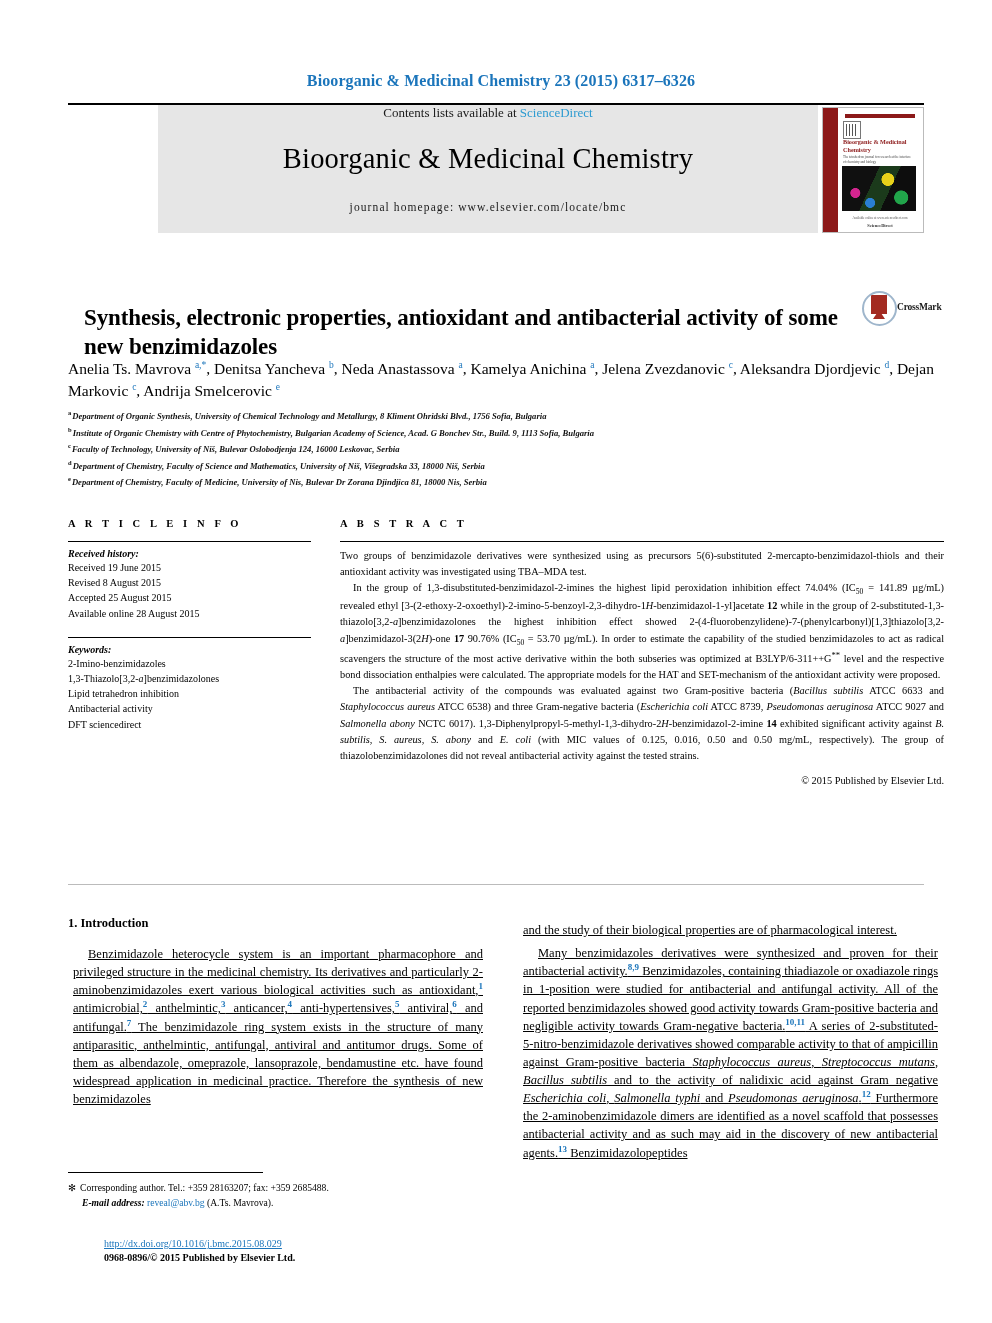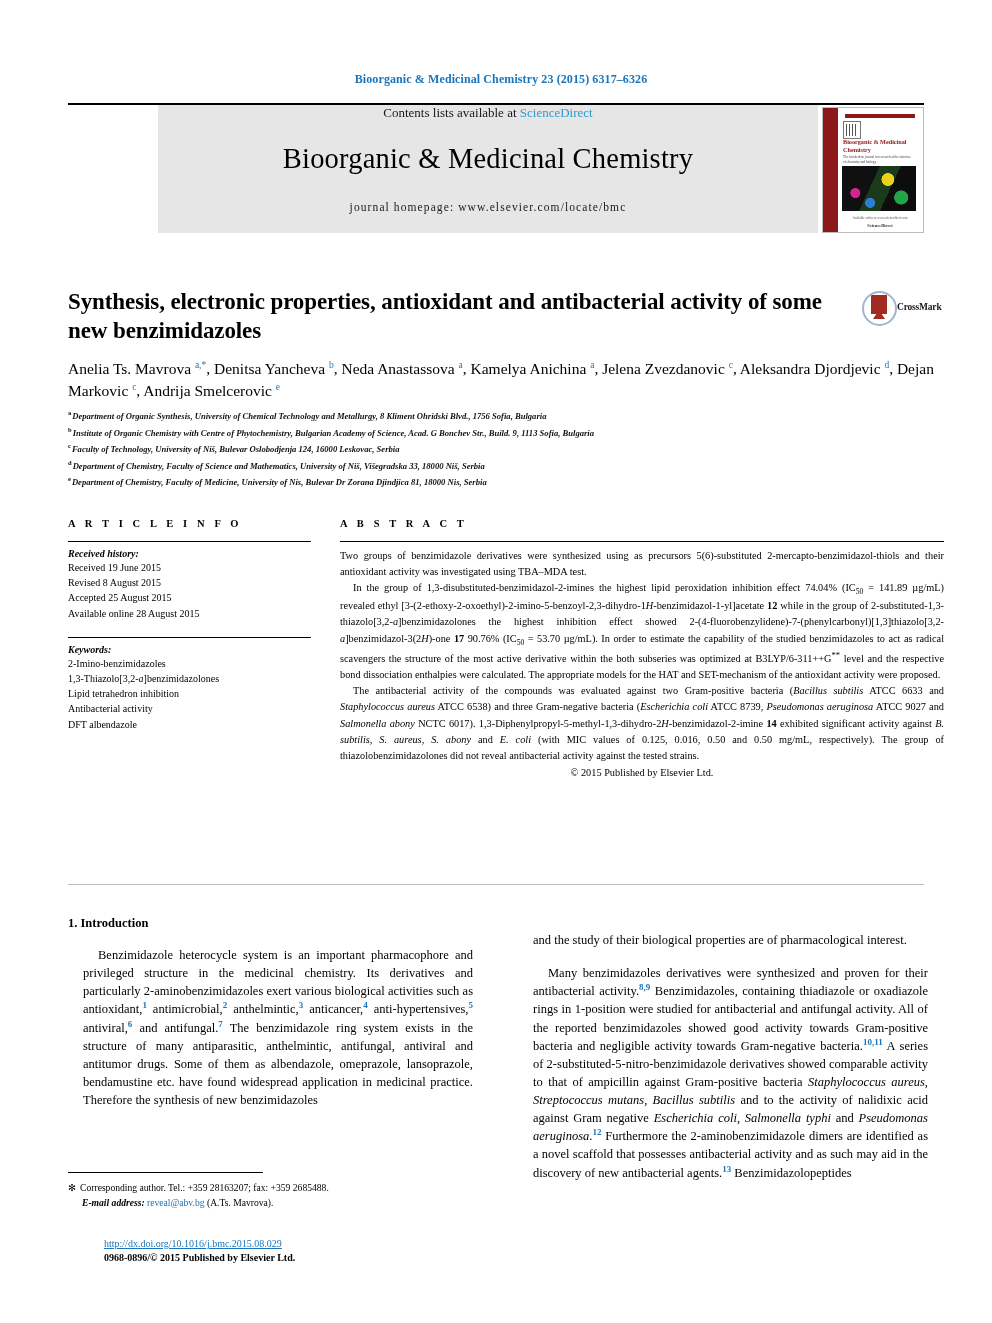--- a/index.html
+++ b/index.html
@@ -19,21 +19,21 @@
     margin: 0 auto;
     overflow: hidden;
   }
 
   
   .runhead {
     position: absolute;
     left: 0; right: 0;
     top: 72px;
     text-align: center;
-    font-size: 12px;
+    font-size: 16px;
     font-weight: bold;
     color: #1b75bb;
     letter-spacing: 0.1px;
     padding-left: 10px;
   }
 
   
   .masthead-rule {
     position: absolute;
     left: 68px; right: 68px;
@@ -186,21 +186,21 @@
     left: 68px;
     top: 287px;
     width: 790px;
   }
   .paper-title {
     font-size: 23px;
     font-weight: bold;
     line-height: 1.27;
     letter-spacing: -0.1px;
     color: #000;
-    margin: 0;
+    margin: 16px;
   }
   .crossmark {
     position: absolute;
     left: 862px;
     top: 288px;
     width: 80px;
     height: 40px;
   }
   .cm-badge {
     position: absolute;
@@ -317,22 +317,22 @@
     text-align: justify;
     color: #000;
   }
   .abs-body p { margin: 0; }
   .abs-body p.indent { text-indent: 13px; }
   .abs-body i { font-style: italic; }
   .abs-body b { font-weight: bold; }
   .abs-body sub { font-size: 7.6px; }
   .copyright {
     font-size: 10.3px;
-    text-align: center;
-    margin-top: 3px;
+    text-align: right;
+    margin-top: 11px;
   }
 
   .mid-rule {
     position: absolute;
     left: 68px; right: 68px;
     top: 884px;
     height: 1px;
     background: #bbb;
   }
 
@@ -354,21 +354,21 @@
     font-weight: bold;
     margin: 0 0 14px 0;
     color: #000;
   }
   .bodytext {
     font-size: 12.5px;
     line-height: 1.45;
     text-align: justify;
     color: #000;
   }
-  .bodytext p { margin: 15px; }
+  .bodytext p { margin: 5px; text-decoration: underline; }
   .bodytext p.indent { text-indent: 15px; }
   .bodytext i { font-style: italic; }
   .bodytext sup {
     font-size: 9px;
     font-weight: bold;
     color: #1b75bb;
     vertical-align: super;
     line-height: 0;
   }
 
@@ -467,21 +467,21 @@
     <div class="info-line">Accepted 25 August 2015</div>
     <div class="info-line">Available online 28 August 2015</div>
 
     <div class="kw-block">
       <hr class="hr-thin">
       <div class="ital-lead">Keywords:</div>
       <div class="info-line">2-Imino-benzimidazoles</div>
       <div class="info-line">1,3-Thiazolo[3,2-<i>a</i>]benzimidazolones</div>
       <div class="info-line">Lipid tetrahedron inhibition</div>
       <div class="info-line">Antibacterial activity</div>
-      <div class="info-line">DFT albendazole</div>
+      <div class="info-line">DFT sciencedirect</div>
     </div>
   </div>
 
   <div class="abs-col">
     <div class="sechead">A B S T R A C T</div>
     <hr class="hr-thin">
     <div class="abs-body">
       <p>Two groups of benzimidazole derivatives were synthesized using as precursors 5(6)-substituted 2-mercapto-benzimidazol-thiols and their antioxidant activity was investigated using TBA–MDA test.</p>
       <p class="indent">In the group of 1,3-disubstituted-benzimidazol-2-imines the highest lipid peroxidation inhibition effect 74.04% (IC<sub>50</sub> = 141.89 µg/mL) revealed ethyl [3-(2-ethoxy-2-oxoethyl)-2-imino-5-benzoyl-2,3-dihydro-1<i>H</i>-benzimidazol-1-yl]acetate <b>12</b> while in the group of 2-substituted-1,3-thiazolo[3,2-<i>a</i>]benzimidazolones the highest inhibition effect showed 2-(4-fluorobenzylidene)-7-(phenylcarbonyl)[1,3]thiazolo[3,2-<i>a</i>]benzimidazol-3(2<i>H</i>)-one <b>17</b> 90.76% (IC<sub>50</sub> = 53.70 µg/mL). In order to estimate the capability of the studied benzimidazoles to act as radical scavengers the structure of the most active derivative within the both subseries was optimized at B3LYP/6-311++G<sup>**</sup> level and the respective bond dissociation enthalpies were calculated. The appropriate models for the HAT and SET-mechanism of the antioxidant activity were proposed.</p>
       <p class="indent">The antibacterial activity of the compounds was evaluated against two Gram-positive bacteria (<i>Bacillus subtilis</i> ATCC 6633 and <i>Staphylococcus aureus</i> ATCC 6538) and three Gram-negative bacteria (<i>Escherichia coli</i> ATCC 8739, <i>Pseudomonas aeruginosa</i> ATCC 9027 and <i>Salmonella abony</i> NCTC 6017). 1,3-Diphenylpropyl-5-methyl-1,3-dihydro-2<i>H</i>-benzimidazol-2-imine <b>14</b> exhibited significant activity against <i>B. subtilis</i>, <i>S. aureus</i>, <i>S. abony</i> and <i>E. coli</i> (with MIC values of 0.125, 0.016, 0.50 and 0.50 mg/mL, respectively). The group of thiazolobenzimidazolones did not reveal antibacterial activity against the tested strains.</p>

